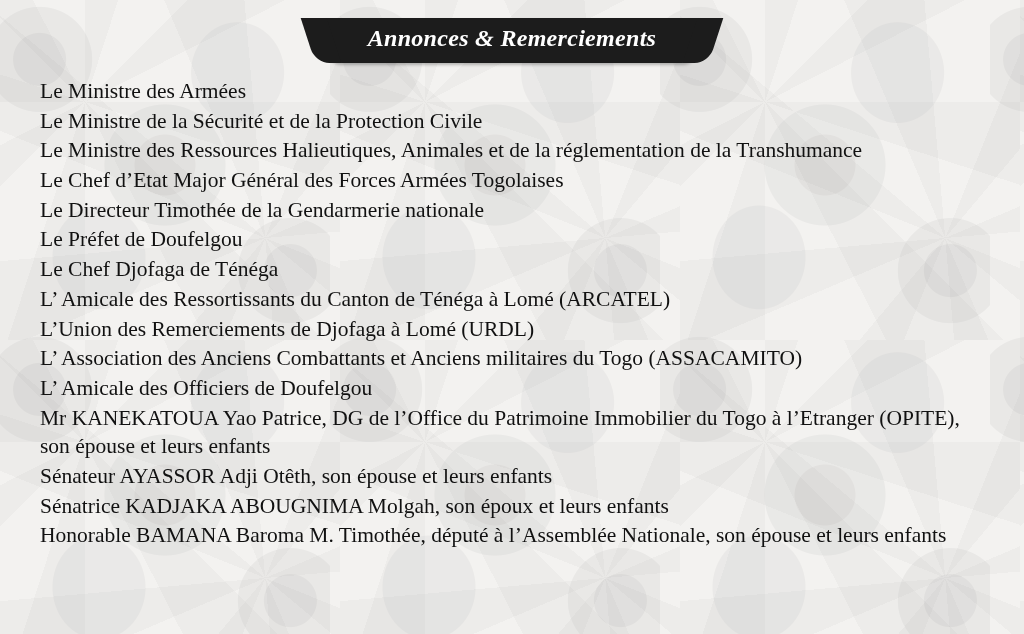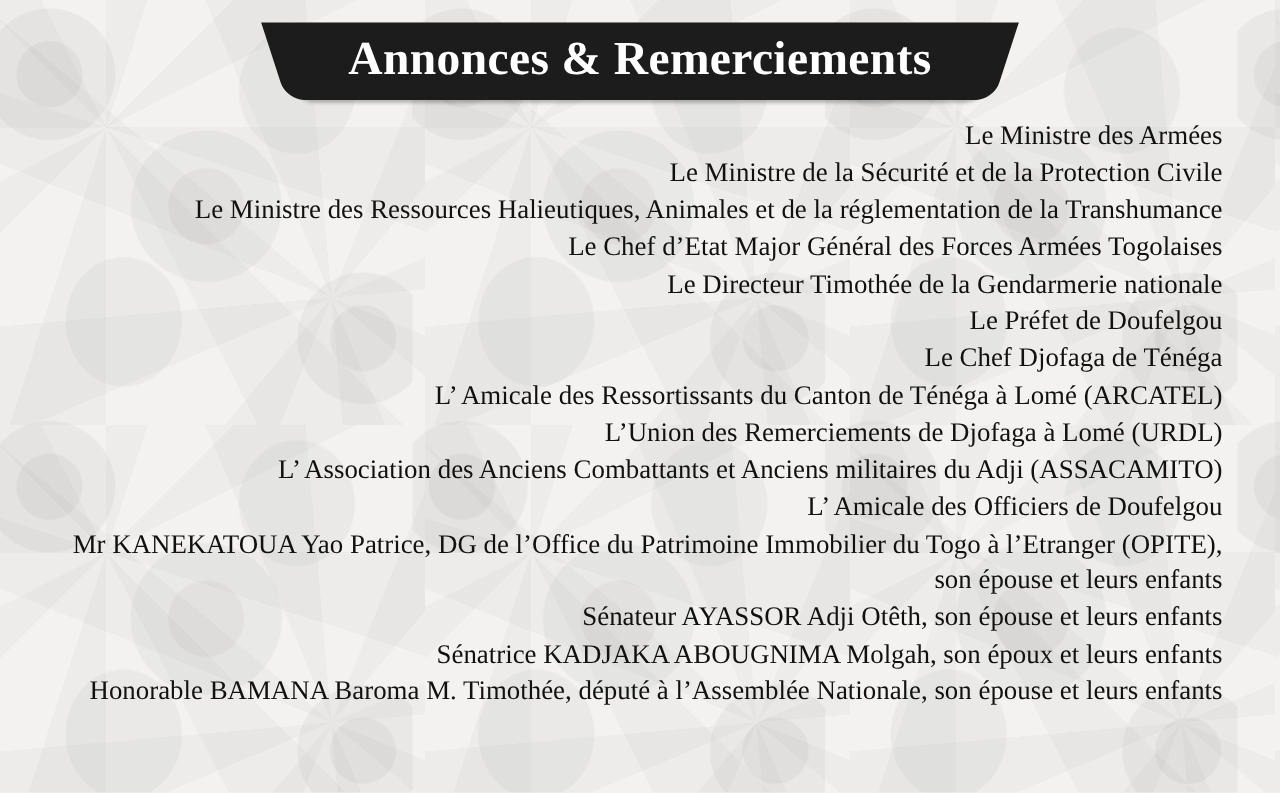--- a/index.html
+++ b/index.html
@@ -73,22 +73,23 @@
     border-bottom-left-radius: 14px;
   }
   .ribbon::after {
     right: -16px;
     transform: skewX(-18deg);
     border-bottom-right-radius: 14px;
   }
   .ribbon-title {
     position: relative;
     z-index: 2;
+    font-style: italic;
     font-weight: bold;
-    font-size: 38px;
+    font-size: 24px;
     letter-spacing: 0.3px;
     white-space: nowrap;
   }
 
   
   .content {
     position: relative;
     padding: 14px 46px 0 40px;
   }
   .list {
@@ -96,21 +97,20 @@
     margin: 0;
     padding: 0;
   }
   .list-item {
     font-size: 21.5px;
     line-height: 1.335;
     color: #111111;
     margin: 0 0 1px 0;
     white-space: normal;
     text-indent: 0;
-    text-align: right;
   }
 </style>
 </head>
 <body>
 
 <div class="bg-pattern"></div>
 <div class="bg-pattern2"></div>
 
 <div class="header-wrap">
   <div class="ribbon">
@@ -122,20 +122,20 @@
   <ul class="list">
     <li class="list-item">Le Ministre des Armées</li>
     <li class="list-item">Le Ministre de la Sécurité et de la Protection Civile</li>
     <li class="list-item">Le Ministre des Ressources Halieutiques, Animales et de la réglementation de la Transhumance</li>
     <li class="list-item">Le Chef d’Etat Major Général des Forces Armées Togolaises</li>
     <li class="list-item">Le Directeur Timothée de la Gendarmerie nationale</li>
     <li class="list-item">Le Préfet de Doufelgou</li>
     <li class="list-item">Le Chef Djofaga de Ténéga</li>
     <li class="list-item">L’ Amicale des Ressortissants du Canton de Ténéga à Lomé (ARCATEL)</li>
     <li class="list-item">L’Union des Remerciements de Djofaga à Lomé (URDL)</li>
-    <li class="list-item">L’ Association des Anciens Combattants et Anciens militaires du Adji (ASSACAMITO)</li>
+    <li class="list-item">L’ Association des Anciens Combattants et Anciens militaires du Togo (ASSACAMITO)</li>
     <li class="list-item">L’ Amicale des Officiers de Doufelgou</li>
     <li class="list-item">Mr KANEKATOUA Yao Patrice, DG de l’Office du Patrimoine Immobilier du Togo à l’Etranger (OPITE), son épouse et leurs enfants</li>
     <li class="list-item">Sénateur AYASSOR Adji Otêth, son épouse et leurs enfants</li>
     <li class="list-item">Sénatrice KADJAKA ABOUGNIMA Molgah, son époux et leurs enfants</li>
     <li class="list-item">Honorable BAMANA Baroma M. Timothée, député à l’Assemblée Nationale, son épouse et leurs enfants</li>
   </ul>
 </div>
 
 </body></html>

